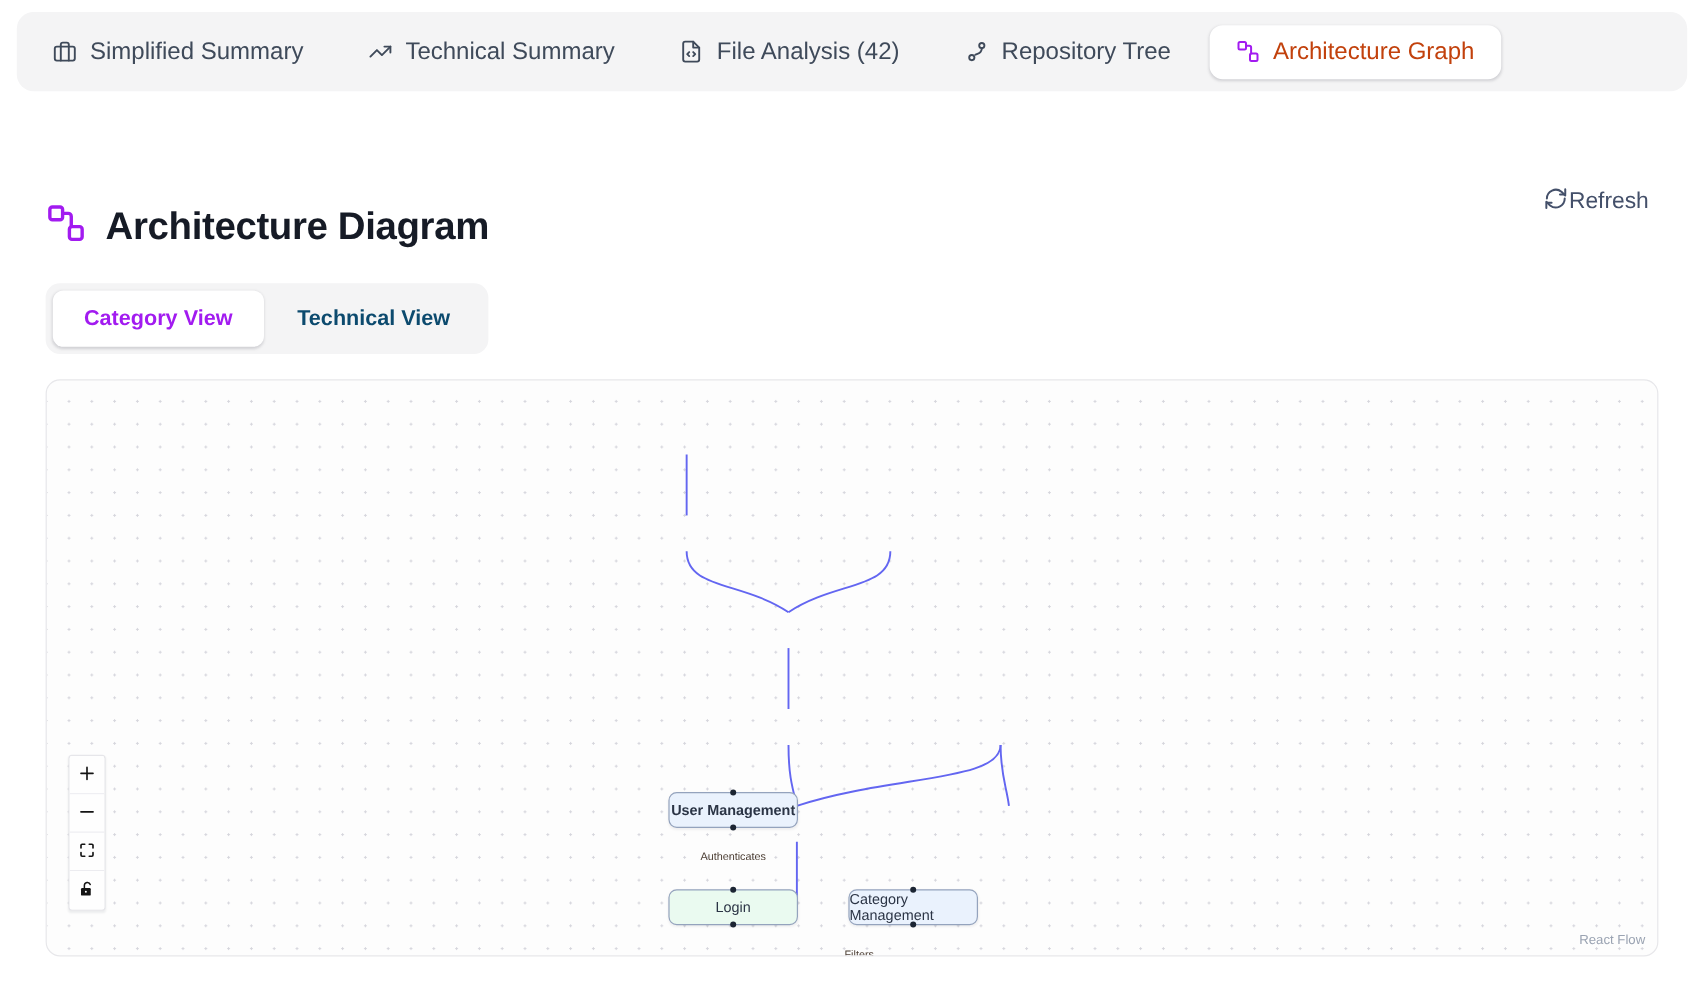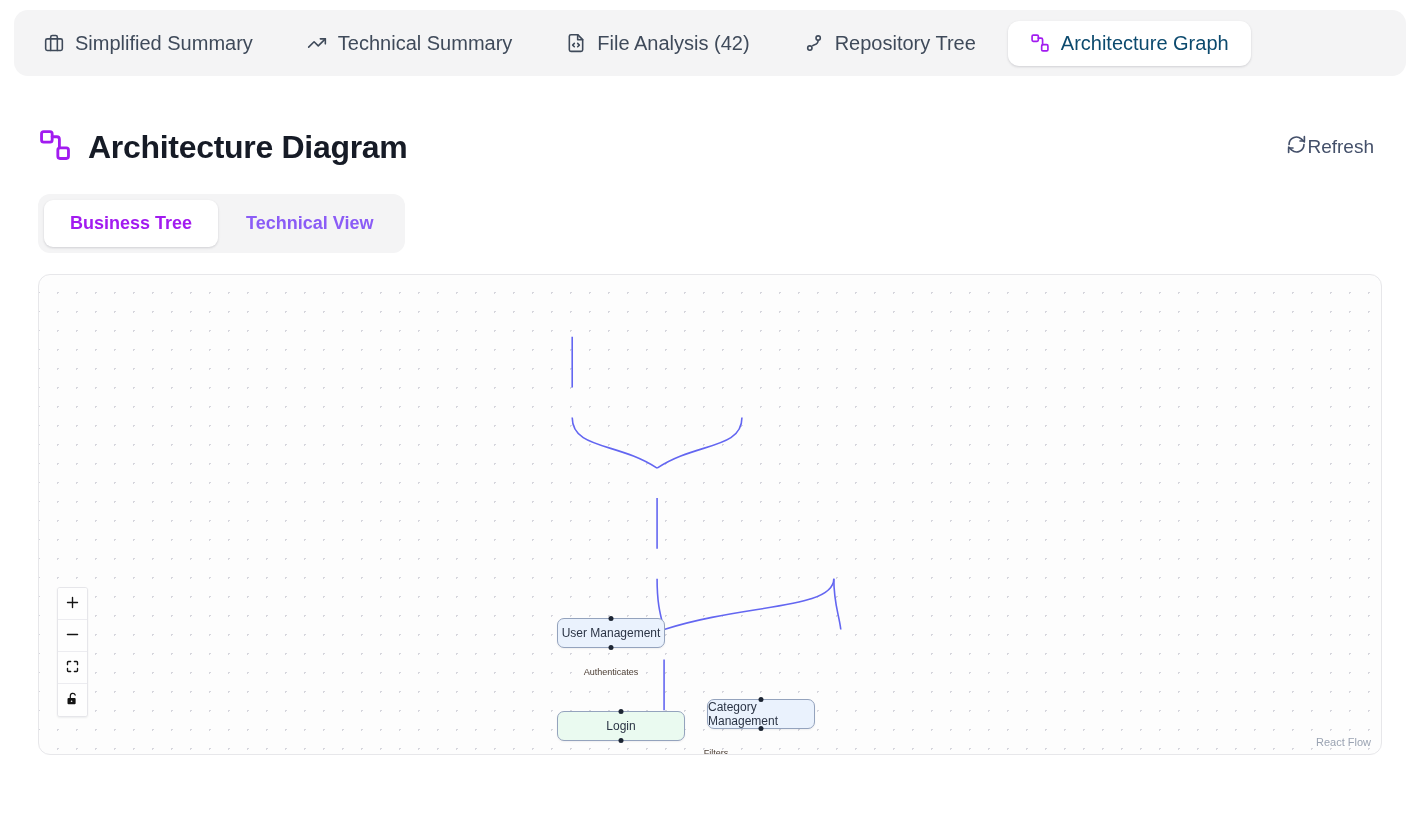--- a/index.html
+++ b/index.html
@@ -32,37 +32,37 @@
     font-size: 20px;
     color: #3f4a5a;
     cursor: pointer;
     white-space: nowrap;
     background: transparent;
     border: none;
     font-family: "Liberation Sans", sans-serif;
   }
   .tab.active {
     background: #ffffff;
-    color: #0c4a6e;
+    color: #c2410c;
     box-shadow: 0 1px 3px rgba(16,24,40,.10), 0 1px 2px rgba(16,24,40,.06);
   }
   .tab .ic { display: flex; align-items: center; }
   .tab .ic svg { display: block; }
 
   
   .page {
     padding: 0 38px;
   }
   .header-row {
     display: flex;
     align-items: center;
     justify-content: space-between;
     margin-top: 52px;
   }
-  .title-group { display: flex; align-items: center; gap: 16px; }
+  .title-group { display: flex; align-items: center; gap: 16px; margin-top: 41px; }
   .title-group h1 {
     font-size: 32px;
     font-weight: bold;
     color: #161b26;
     letter-spacing: -0.3px;
   }
   .refresh-btn {
     display: flex; align-items: center; 
     font-size: 19px; color: #44506a;
     background: transparent; border: none; cursor: pointer;
@@ -77,21 +77,21 @@
     background: #f4f4f5;
     border-radius: 12px;
     padding: 6px;
     gap: 2px;
   }
   .view-btn {
     padding: 13px 26px;
     border-radius: 9px;
     font-size: 18px;
     font-weight: bold;
-    color: #8b5cf6;
+    color: #0c4a6e;
     background: transparent;
     border: none;
     cursor: pointer;
     font-family: "Liberation Sans", sans-serif;
   }
   .view-btn.active {
     background: #ffffff;
     color: #a21bf0;
     box-shadow: 0 1px 3px rgba(16,24,40,.10), 0 1px 2px rgba(16,24,40,.06);
   }
@@ -260,21 +260,21 @@
             <path d="M20.5 12a8.5 8.5 0 0 1-13.9 6.5L3 15"></path>
           <polyline points="3 21 3 16 8 16"></polyline>
             <path d="M3.5 12A8.5 8.5 0 0 1 17.4 5.5L21 9"></path>
         </svg>
       </span>
       <span>Refresh</span>
     </button>
   </div>
 
   <div class="view-toggle">
-    <button class="view-btn active">Business Tree</button>
+    <button class="view-btn active">Category View</button>
     <button class="view-btn">Technical View</button>
   </div>
 
   
   <div class="canvas">
 
     <svg class="flow-svg" viewBox="0 0 1344 481" preserveAspectRatio="none">
       <g fill="none" stroke="#6366f1" stroke-width="1.6">
 
         <path d="M534,62 C534,85 534,92 534,113"></path>
@@ -288,27 +288,27 @@
         <path d="M619,305 C619,330 622,340 626,356"></path>
 
         <path d="M796,305 C796,336 706,330 626,356"></path>
 
         <path d="M796,305 C796,330 801,340 803,356"></path>
 
         <path d="M626,386 C626,412 626,418 626,437"></path>
       </g>
     </svg>
 
-    <div class="node blue" style="left:518px; top:343px; width:108px;">
+    <div class="node blue" style="left:518px; top:343px; width:108px;font-weight:bold;">
       <span class="handle top"></span>
       <span>User Management</span>
       <span class="handle bot"></span>
     </div>
 
-    <div class="node green" style="left:518px; top:436px; width:128px;">
+    <div class="node green" style="left:518px; top:424px; width:108px;">
       <span class="handle top"></span>
       <span>Login</span>
       <span class="handle bot"></span>
     </div>
 
     <div class="node blue" style="left:668px; top:424px; width:108px;">
       <span class="handle top"></span>
       <span>Category Management</span>
       <span class="handle bot"></span>
     </div>

